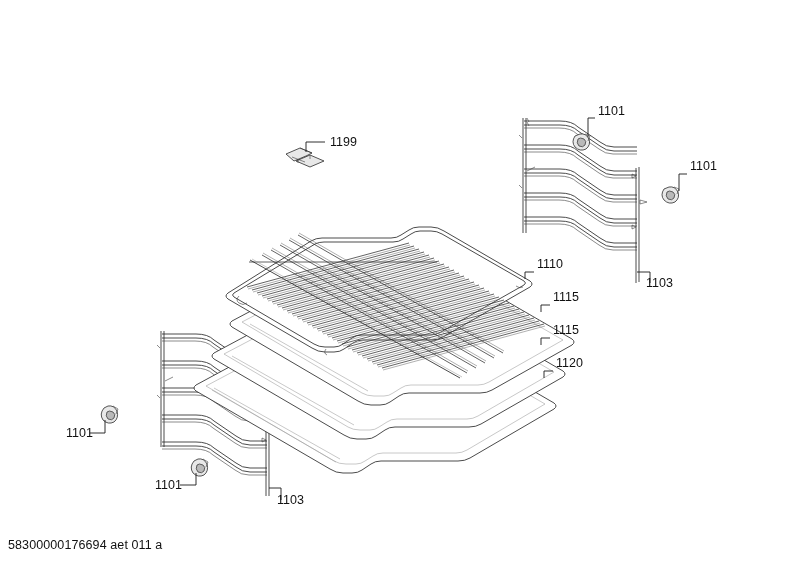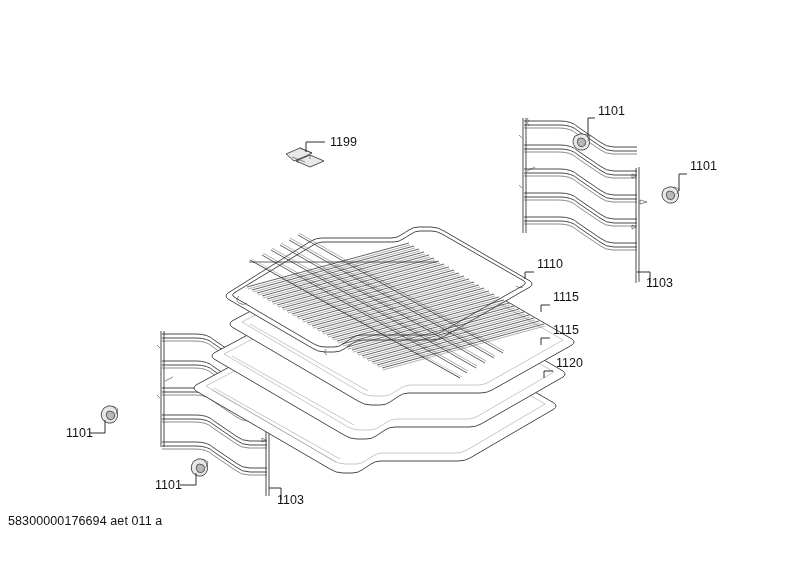--- a/index.html
+++ b/index.html
@@ -28,21 +28,21 @@
   }
   .callout-label {
     font-family: "Liberation Sans", sans-serif;
     font-size: 12.5px;
     fill: #111111;
     font-weight: normal;
   }
   .footer-text {
     position: absolute;
     left: 8px;
-    top: 514px;
+    top: 538px;
     font-family: "Liberation Sans", sans-serif;
     font-size: 12.5px;
     color: #111111;
     letter-spacing: 0.1px;
     white-space: nowrap;
   }
   .ln { stroke: #2b2b2b; fill: none; stroke-width: 0.85; }
   .ln-thin { stroke: #3d3d3d; fill: none; stroke-width: 0.6; }
   .ln-light { stroke: #9a9a9a; fill: none; stroke-width: 0.55; }
   .ln-wire { stroke: #2f2f2f; fill: none; stroke-width: 0.75; }

